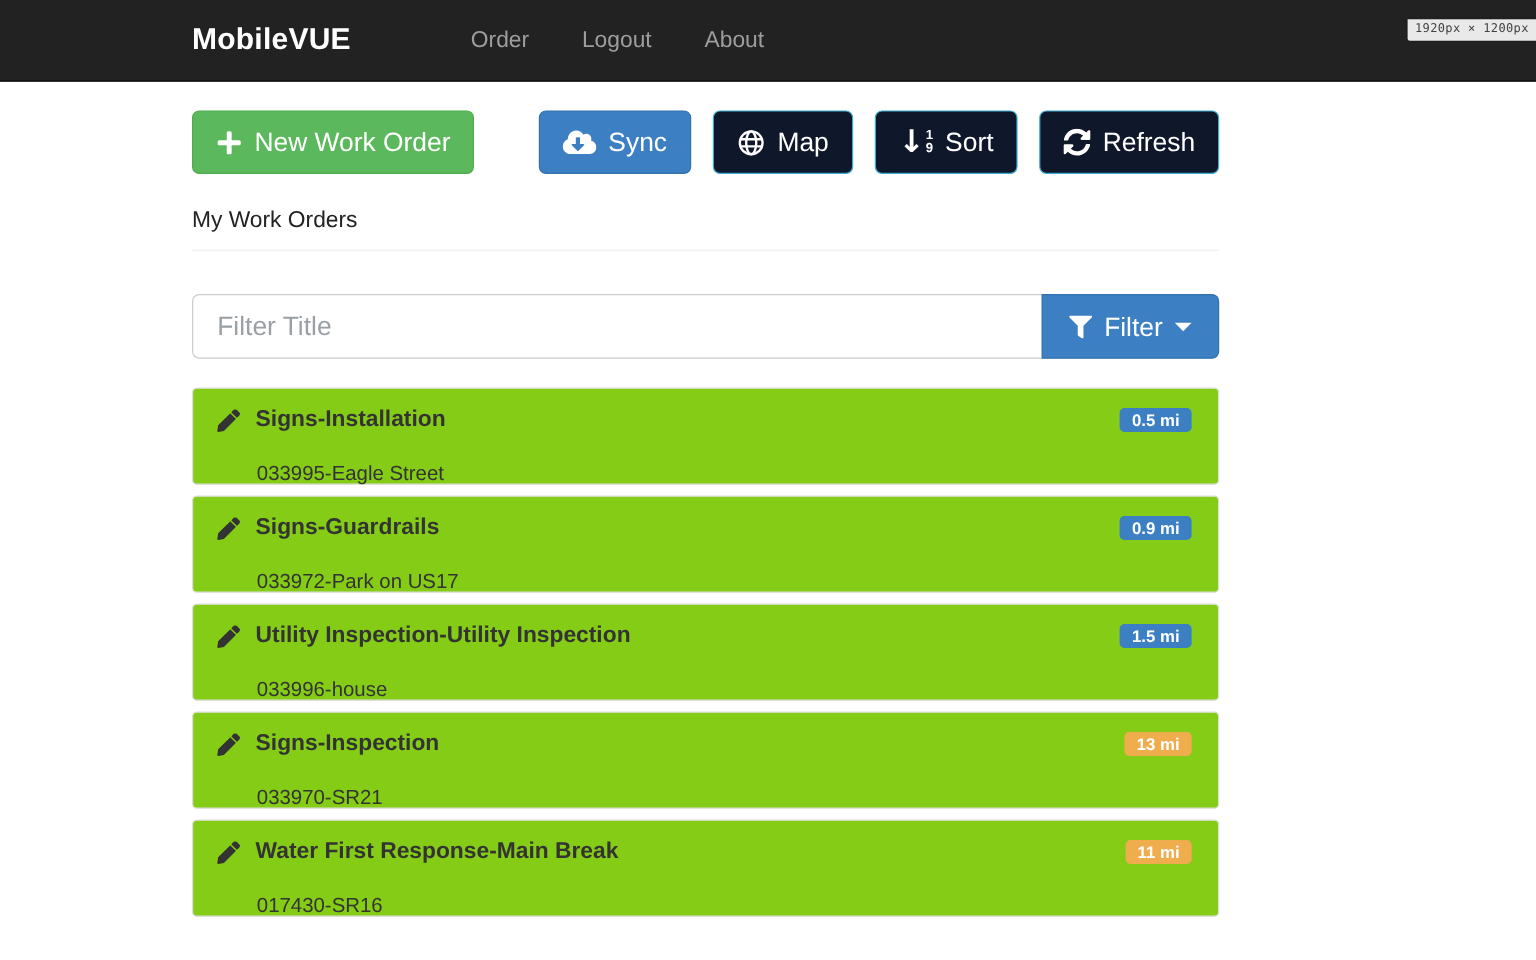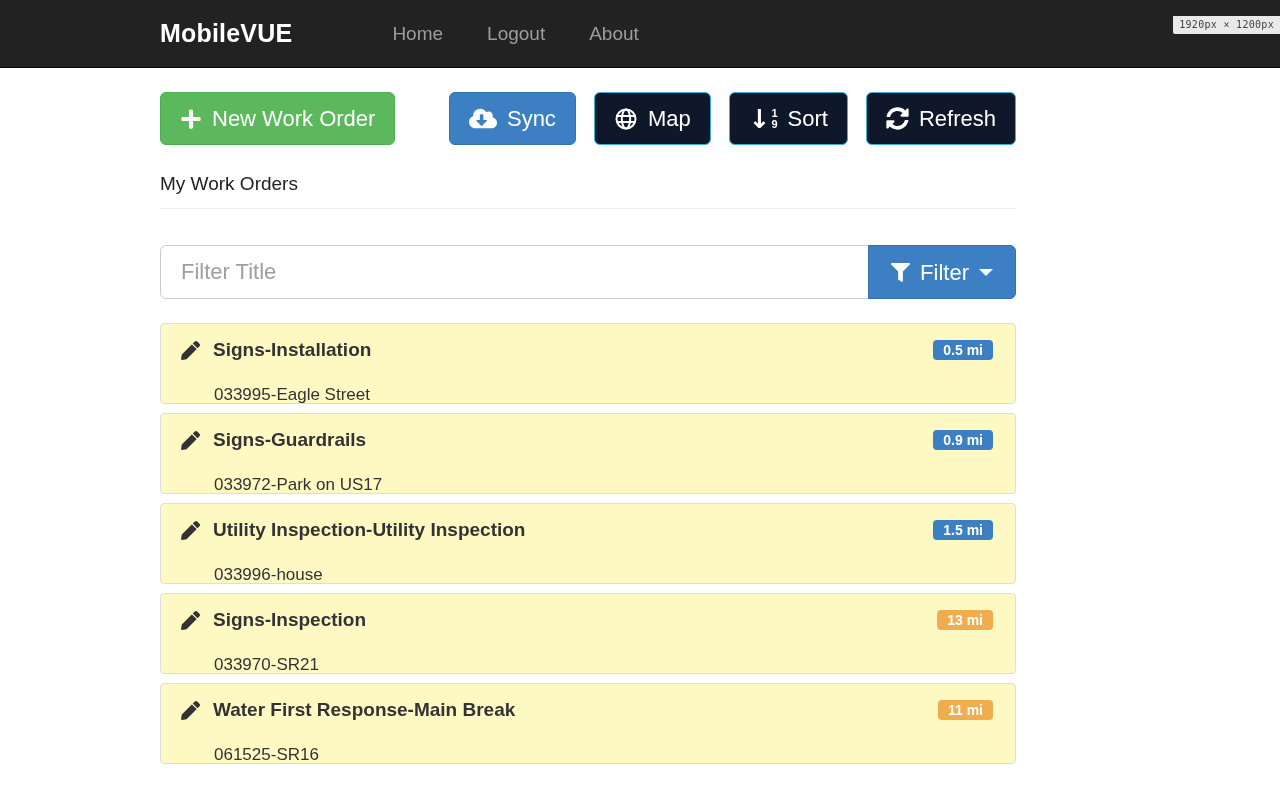--- a/index.html
+++ b/index.html
@@ -63,21 +63,21 @@
     height:54px; border-radius:0 6px 6px 0; margin-left:-1px;
     padding:11px 22px;
   }
   .caret { display:inline-block; width:0; height:0; margin-left:10px;
     border-left:7px solid transparent; border-right:7px solid transparent;
     border-top:7px solid #fff; }
 
   
   .wo-list { margin-top:24px; }
   .wo-item {
-    position:relative; background:#fef9c3; border:1px solid #ddd; border-radius:4px;
+    position:relative; background:#84cc16; border:1px solid #ddd; border-radius:4px;
     height:81px; margin-bottom:9px; padding:15px 20px; cursor:pointer;
   }
   .wo-title-row { display:flex; align-items:center; }
   .wo-pencil { display:inline-flex; margin-right:13px; }
   .wo-title { font-size:19px; font-weight:bold; color:#333; }
   .wo-subtitle { font-size:17px; color:#333; margin-top:24px; margin-left:33px; }
   .distance-badge {
     position:absolute; top:16px; right:22px;
     color:#fff; font-size:14px; font-weight:bold;
     padding:3px 10px; border-radius:4px; line-height:1;
@@ -86,21 +86,21 @@
   .distance-badge[data-color="orange"] { background:#f0ad4e; }
 </style>
 </head>
 <body>
 
 <div class="devtools-size">1920px × 1200px</div>
 
 <nav class="navbar">
   <div class="navbar-inner">
     <span class="brand">MobileVUE</span>
-    <span class="nav-link">Home</span>
+    <span class="nav-link">Order</span>
     <span class="nav-link">Logout</span>
     <span class="nav-link">About</span>
   </div>
 </nav>
 
 <div class="container">
 
   <div class="toolbar">
     <button class="btn btn-success">
       <span class="icon">
@@ -226,18 +226,18 @@
 
     <div class="wo-item">
       <div class="wo-title-row">
         <span class="wo-pencil">
           <svg width="19" height="19" viewBox="0 0 512 512" fill="#333">
               <path d="M497.9 142.1l-46.1 46.1c-4.7 4.7-12.3 4.7-17 0l-111-111c-4.7-4.7-4.7-12.3 0-17l46.1-46.1c18.7-18.7 49.1-18.7 67.9 0l60.1 60.1c18.8 18.7 18.8 49.1 0 67.9zM284.2 99.8L21.6 362.4.4 483.9c-2.9 16.4 11.4 30.6 27.8 27.8l121.5-21.3 262.6-262.6c4.7-4.7 4.7-12.3 0-17l-111-111c-4.8-4.7-12.4-4.7-17.1 0z"></path>
             </svg>
         </span>
         <span class="wo-title">Water First Response-Main Break</span>
       </div>
-      <div class="wo-subtitle">061525-SR16</div>
+      <div class="wo-subtitle">017430-SR16</div>
       <span class="distance-badge" data-color="orange">11 mi</span>
     </div>
 
   </div>
 </div>
 
 </body></html>

